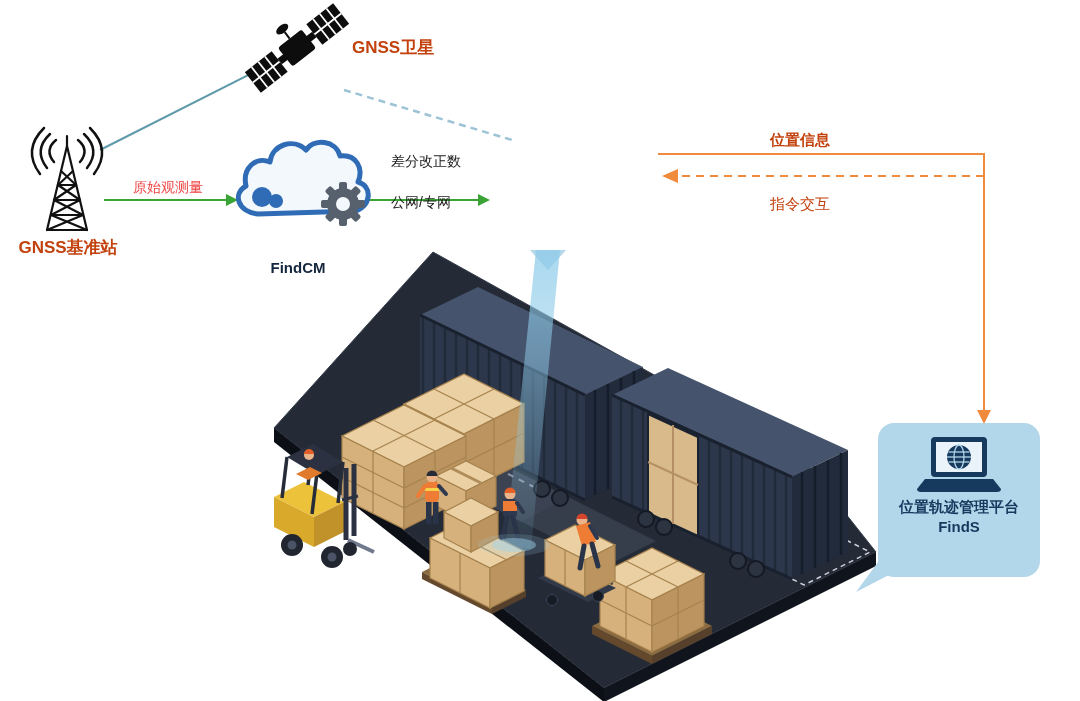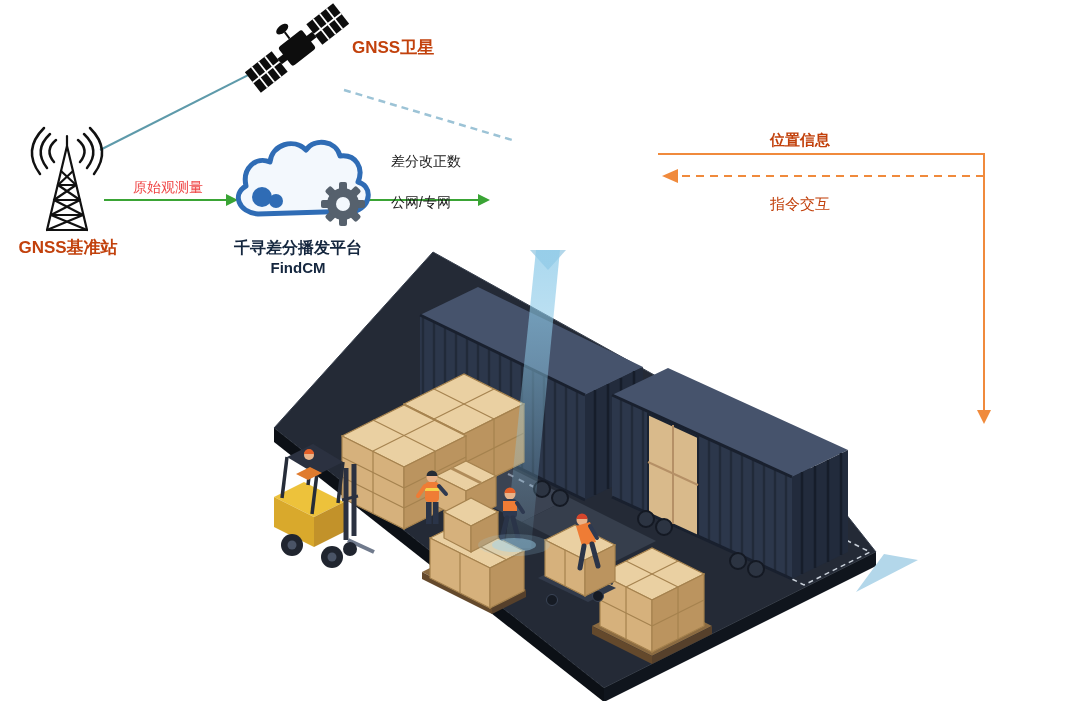--- a/index.html
+++ b/index.html
@@ -322,20 +322,35 @@
 
     <polygon points="884,554 918,560 856,592" fill="#b3d7ea"></polygon>
   </g>
 </svg>
 
 <div class="lbl lbl-satellite">GNSS卫星</div>
 <div class="lbl lbl-station">GNSS基准站</div>
 <div class="lbl lbl-rawobs">原始观测量</div>
 <div class="lbl lbl-corr1">差分改正数</div>
 <div class="lbl lbl-corr2">公网/专网</div>
-<div class="lbl lbl-cloud1">千寻差分播发平台</div>
 <div class="lbl lbl-cloud2">FindCM</div>
 <div class="lbl lbl-posinfo">位置信息</div>
 <div class="lbl lbl-cmd">指令交互</div>
 
 
-
+<div class="bubble bubble-finds">
+  <svg width="96" height="62" viewBox="0 0 96 62">
+    <rect x="20" y="2" width="56" height="40" rx="4" fill="#163a5e"></rect>
+    <rect x="25" y="7" width="46" height="30" fill="#eaf3fa"></rect>
+    <circle cx="48" cy="22" r="12" fill="#163a5e"></circle>
+    <g stroke="#b3d7ea" stroke-width="1.3" fill="none">
+      <ellipse cx="48" cy="22" rx="5" ry="12"></ellipse>
+      <line x1="37.5" y1="17" x2="58.5" y2="17"></line>
+      <line x1="36" y1="22" x2="60" y2="22"></line>
+      <line x1="37.5" y1="27" x2="58.5" y2="27"></line>
+    </g>
+    <path d="M14 44 L82 44 L90 54 Q90 57 86 57 L10 57 Q6 57 6 54 Z" fill="#163a5e"></path>
+  </svg>
+  <div class="line">位置轨迹管理平台</div>
+  <div class="line">FindS</div>
 </div>
 
+</div>
+
 </body></html>

